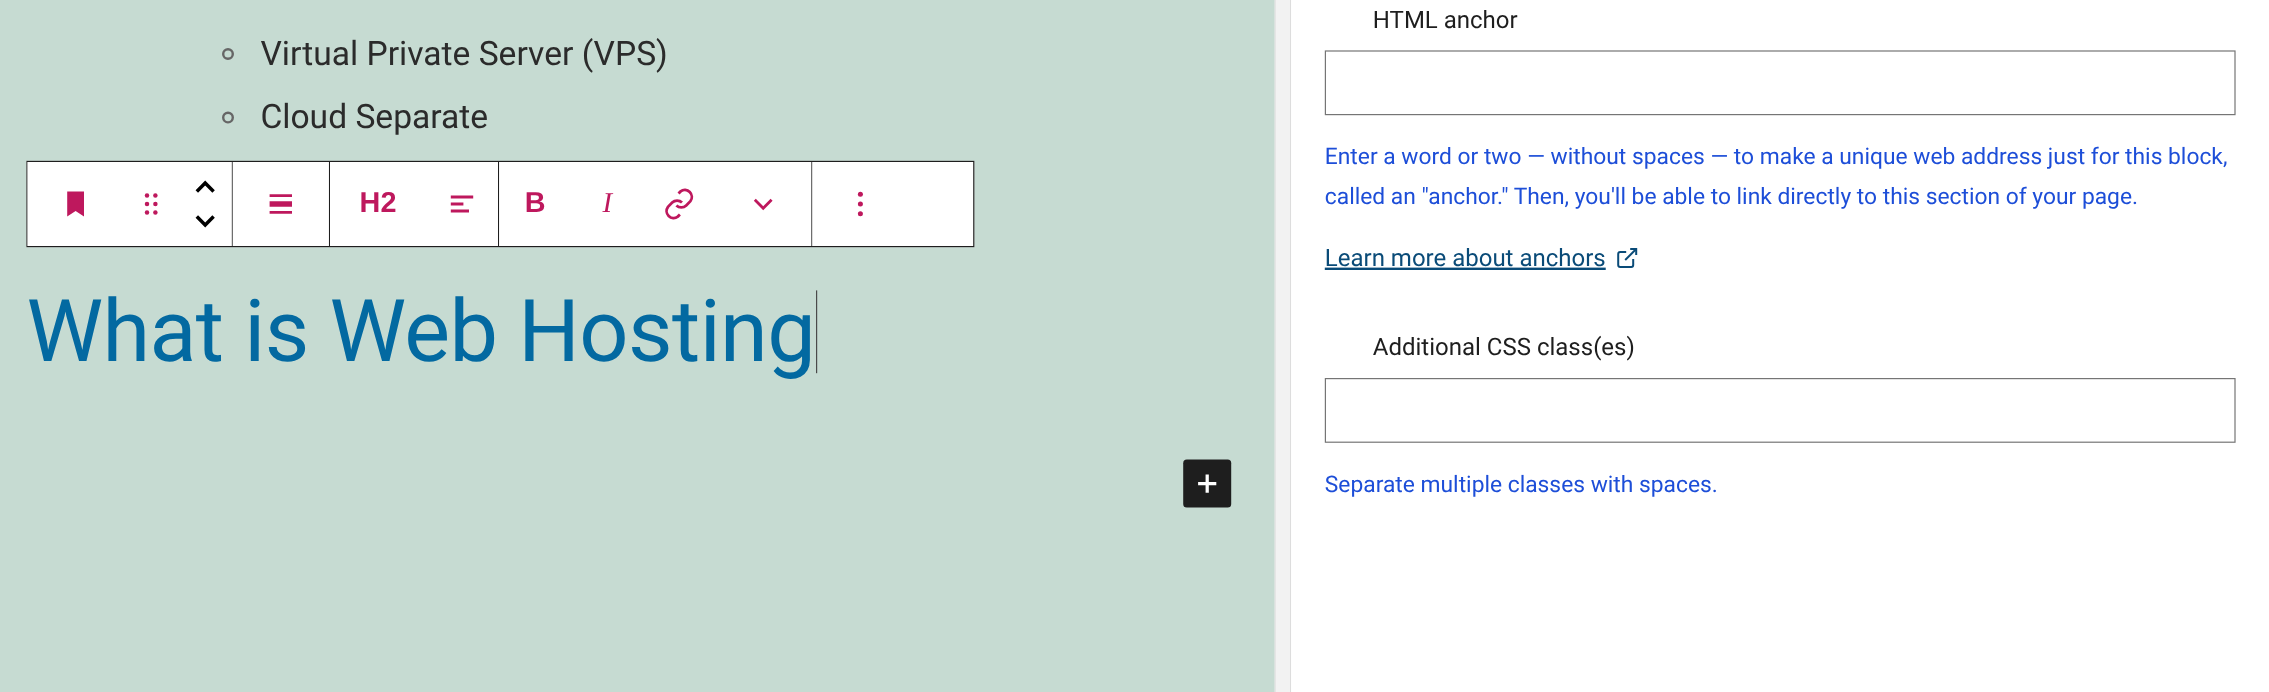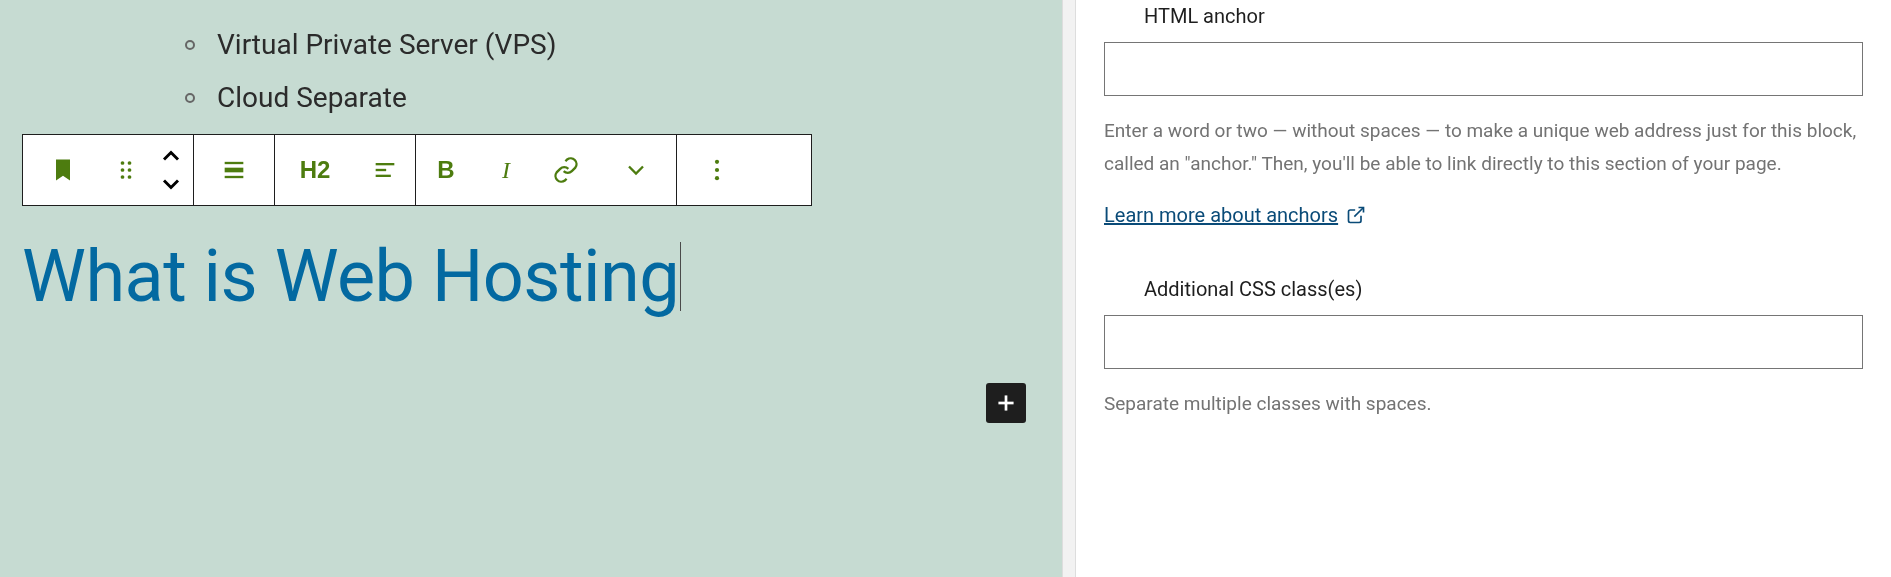--- a/index.html
+++ b/index.html
@@ -50,21 +50,21 @@
     .toolbar-group:last-child { border-right: none; }
     .toolbar-btn {
       width: 60px;
       height: 100%;
       display: flex;
       align-items: center;
       justify-content: center;
       background: #fff;
       border: none;
       cursor: pointer;
-      color: #4d7c0f;
+      color: #be185d;
     }
     .toolbar-btn.wide { width: 80px; }
     .toolbar-btn.narrow { width: 45px; }
     .toolbar-btn svg { width: 28px; height: 28px; }
     .h2-label { font-weight: 600; font-size: 24px; }
     .heading-text {
       font-size: 72px;
       color: #0369a1;
       font-weight: 400;
       margin: 28px 0 0 22px;
@@ -117,21 +117,21 @@
     .text-input {
       width: 100%;
       height: 54px;
       border: 1px solid #757575;
       font-size: 18px;
       padding: 0 12px;
       font-family: inherit;
     }
     .help-text {
       font-size: 19px;
-      color: #737373;
+      color: #1d4ed8;
       line-height: 1.75;
       margin-top: 18px;
     }
     .link {
       color: #0a4b78;
       text-decoration: underline;
       font-size: 20px;
       display: inline-flex;
       align-items: center;
       gap: 8px;

